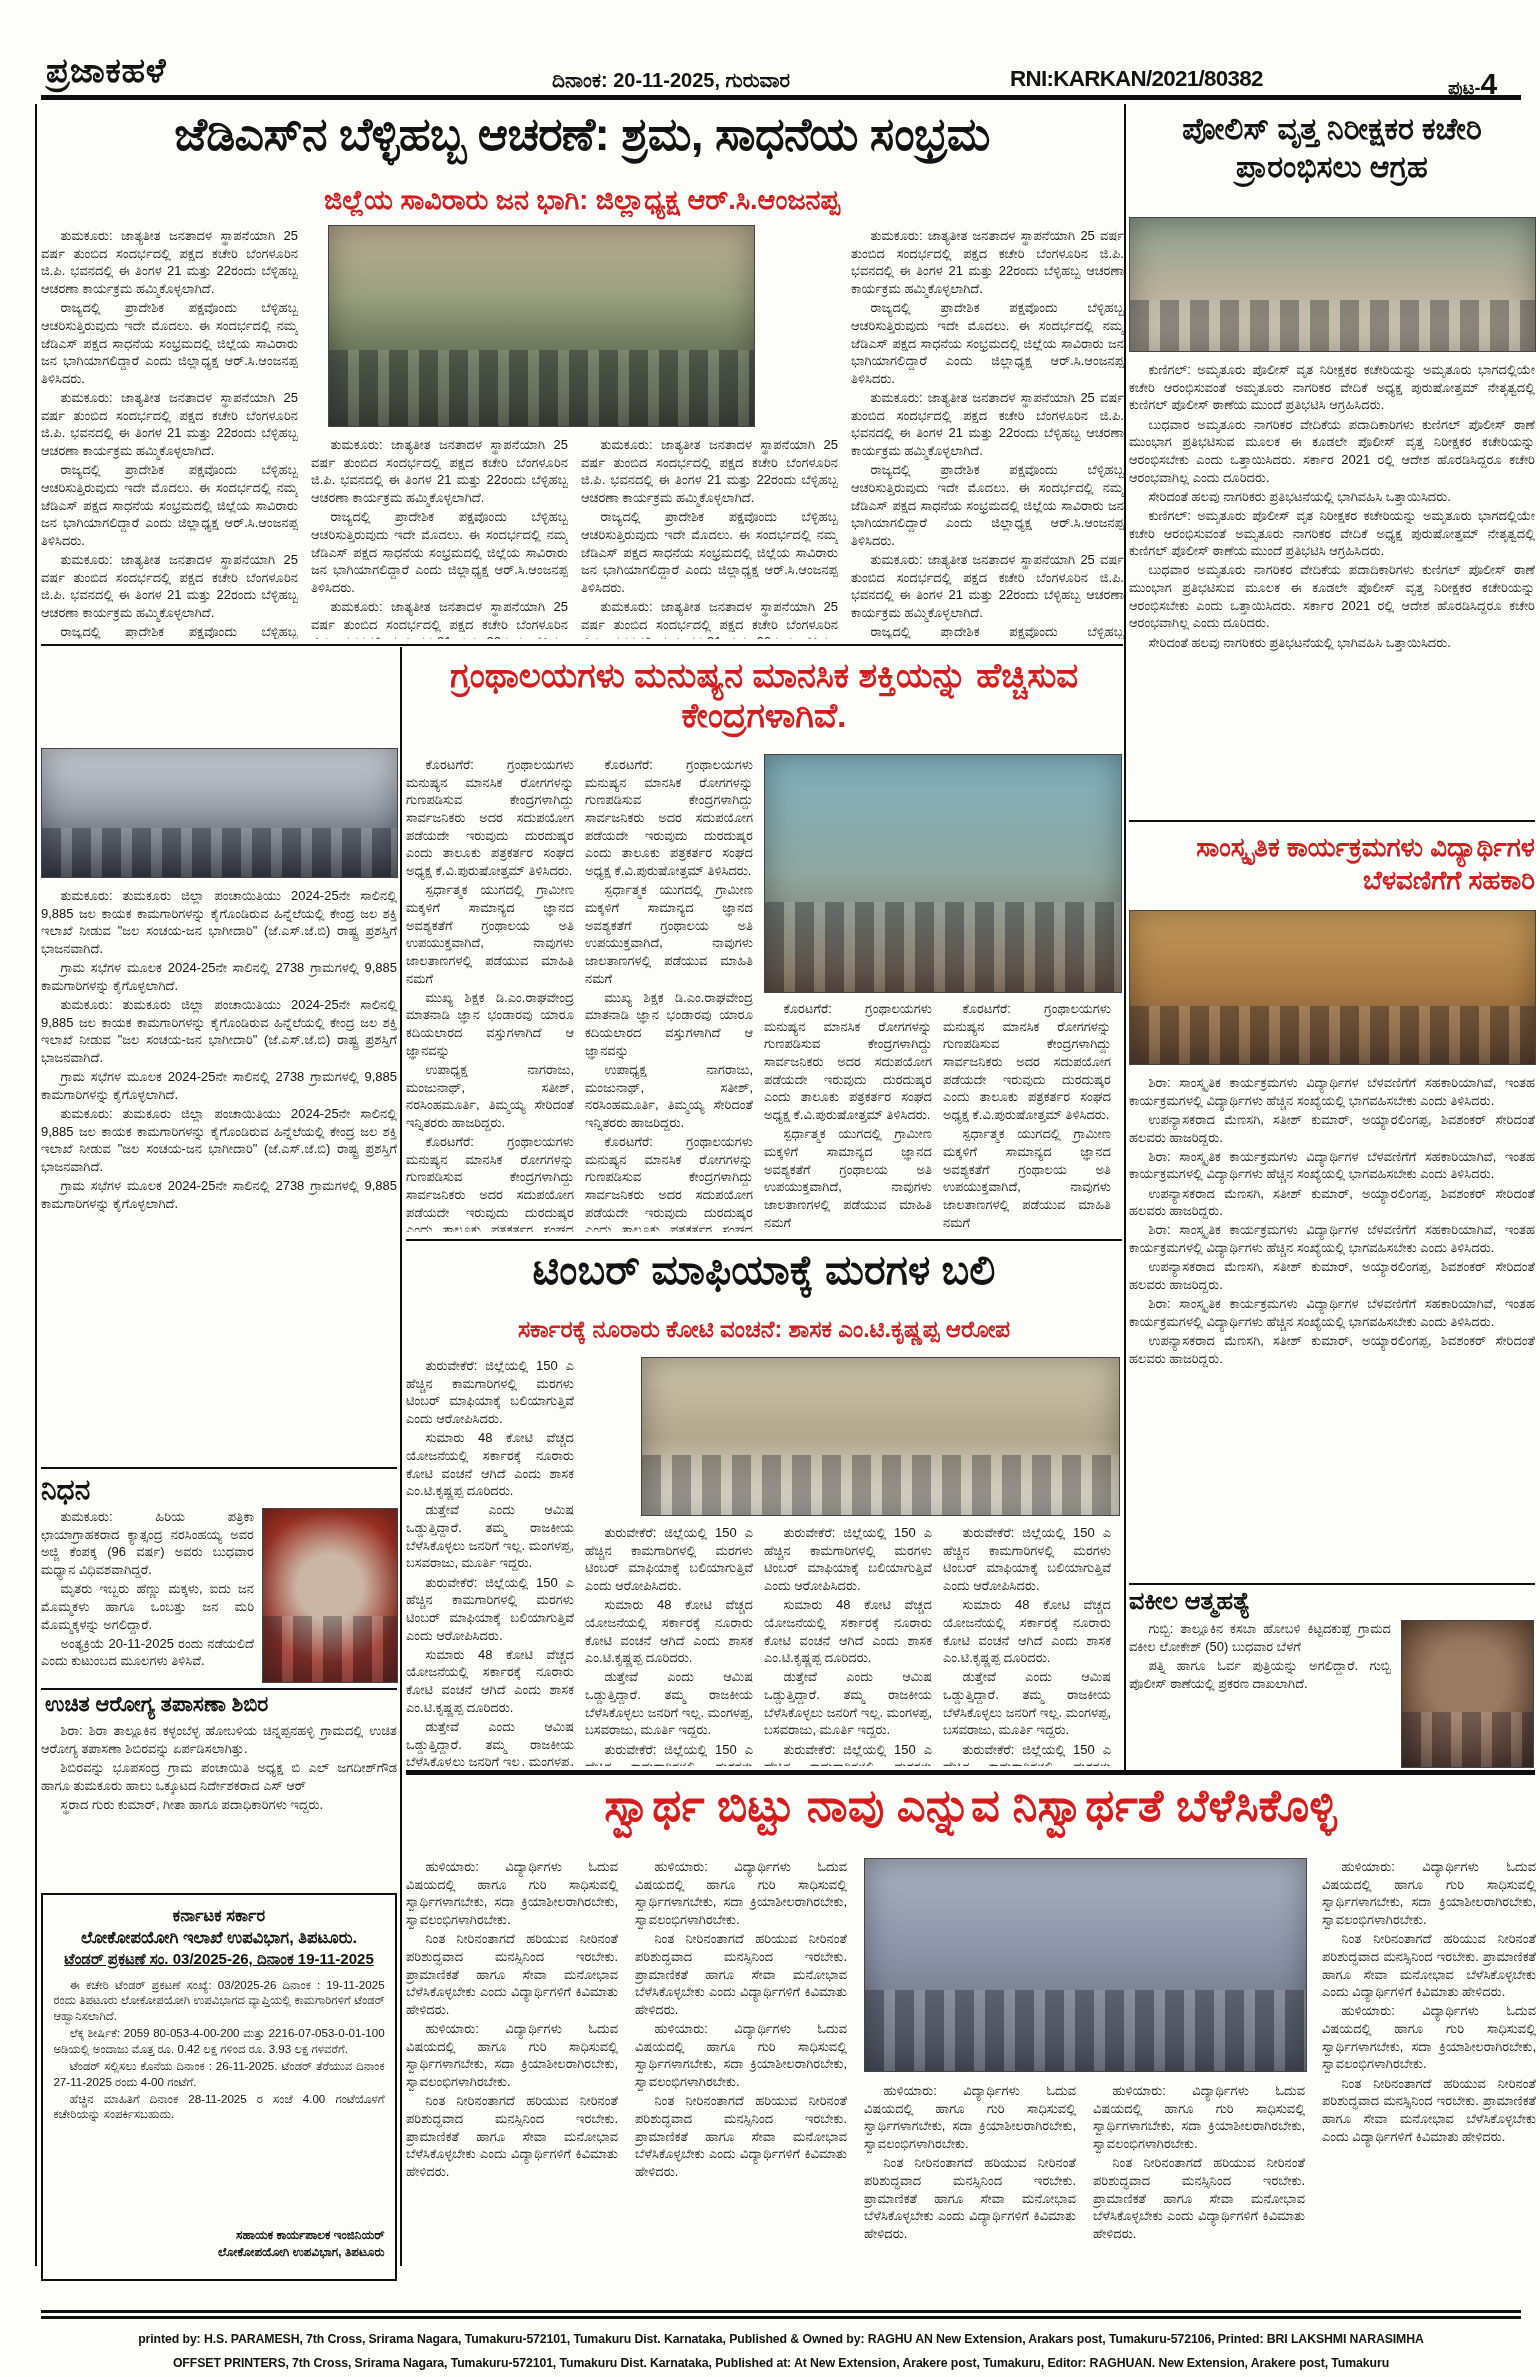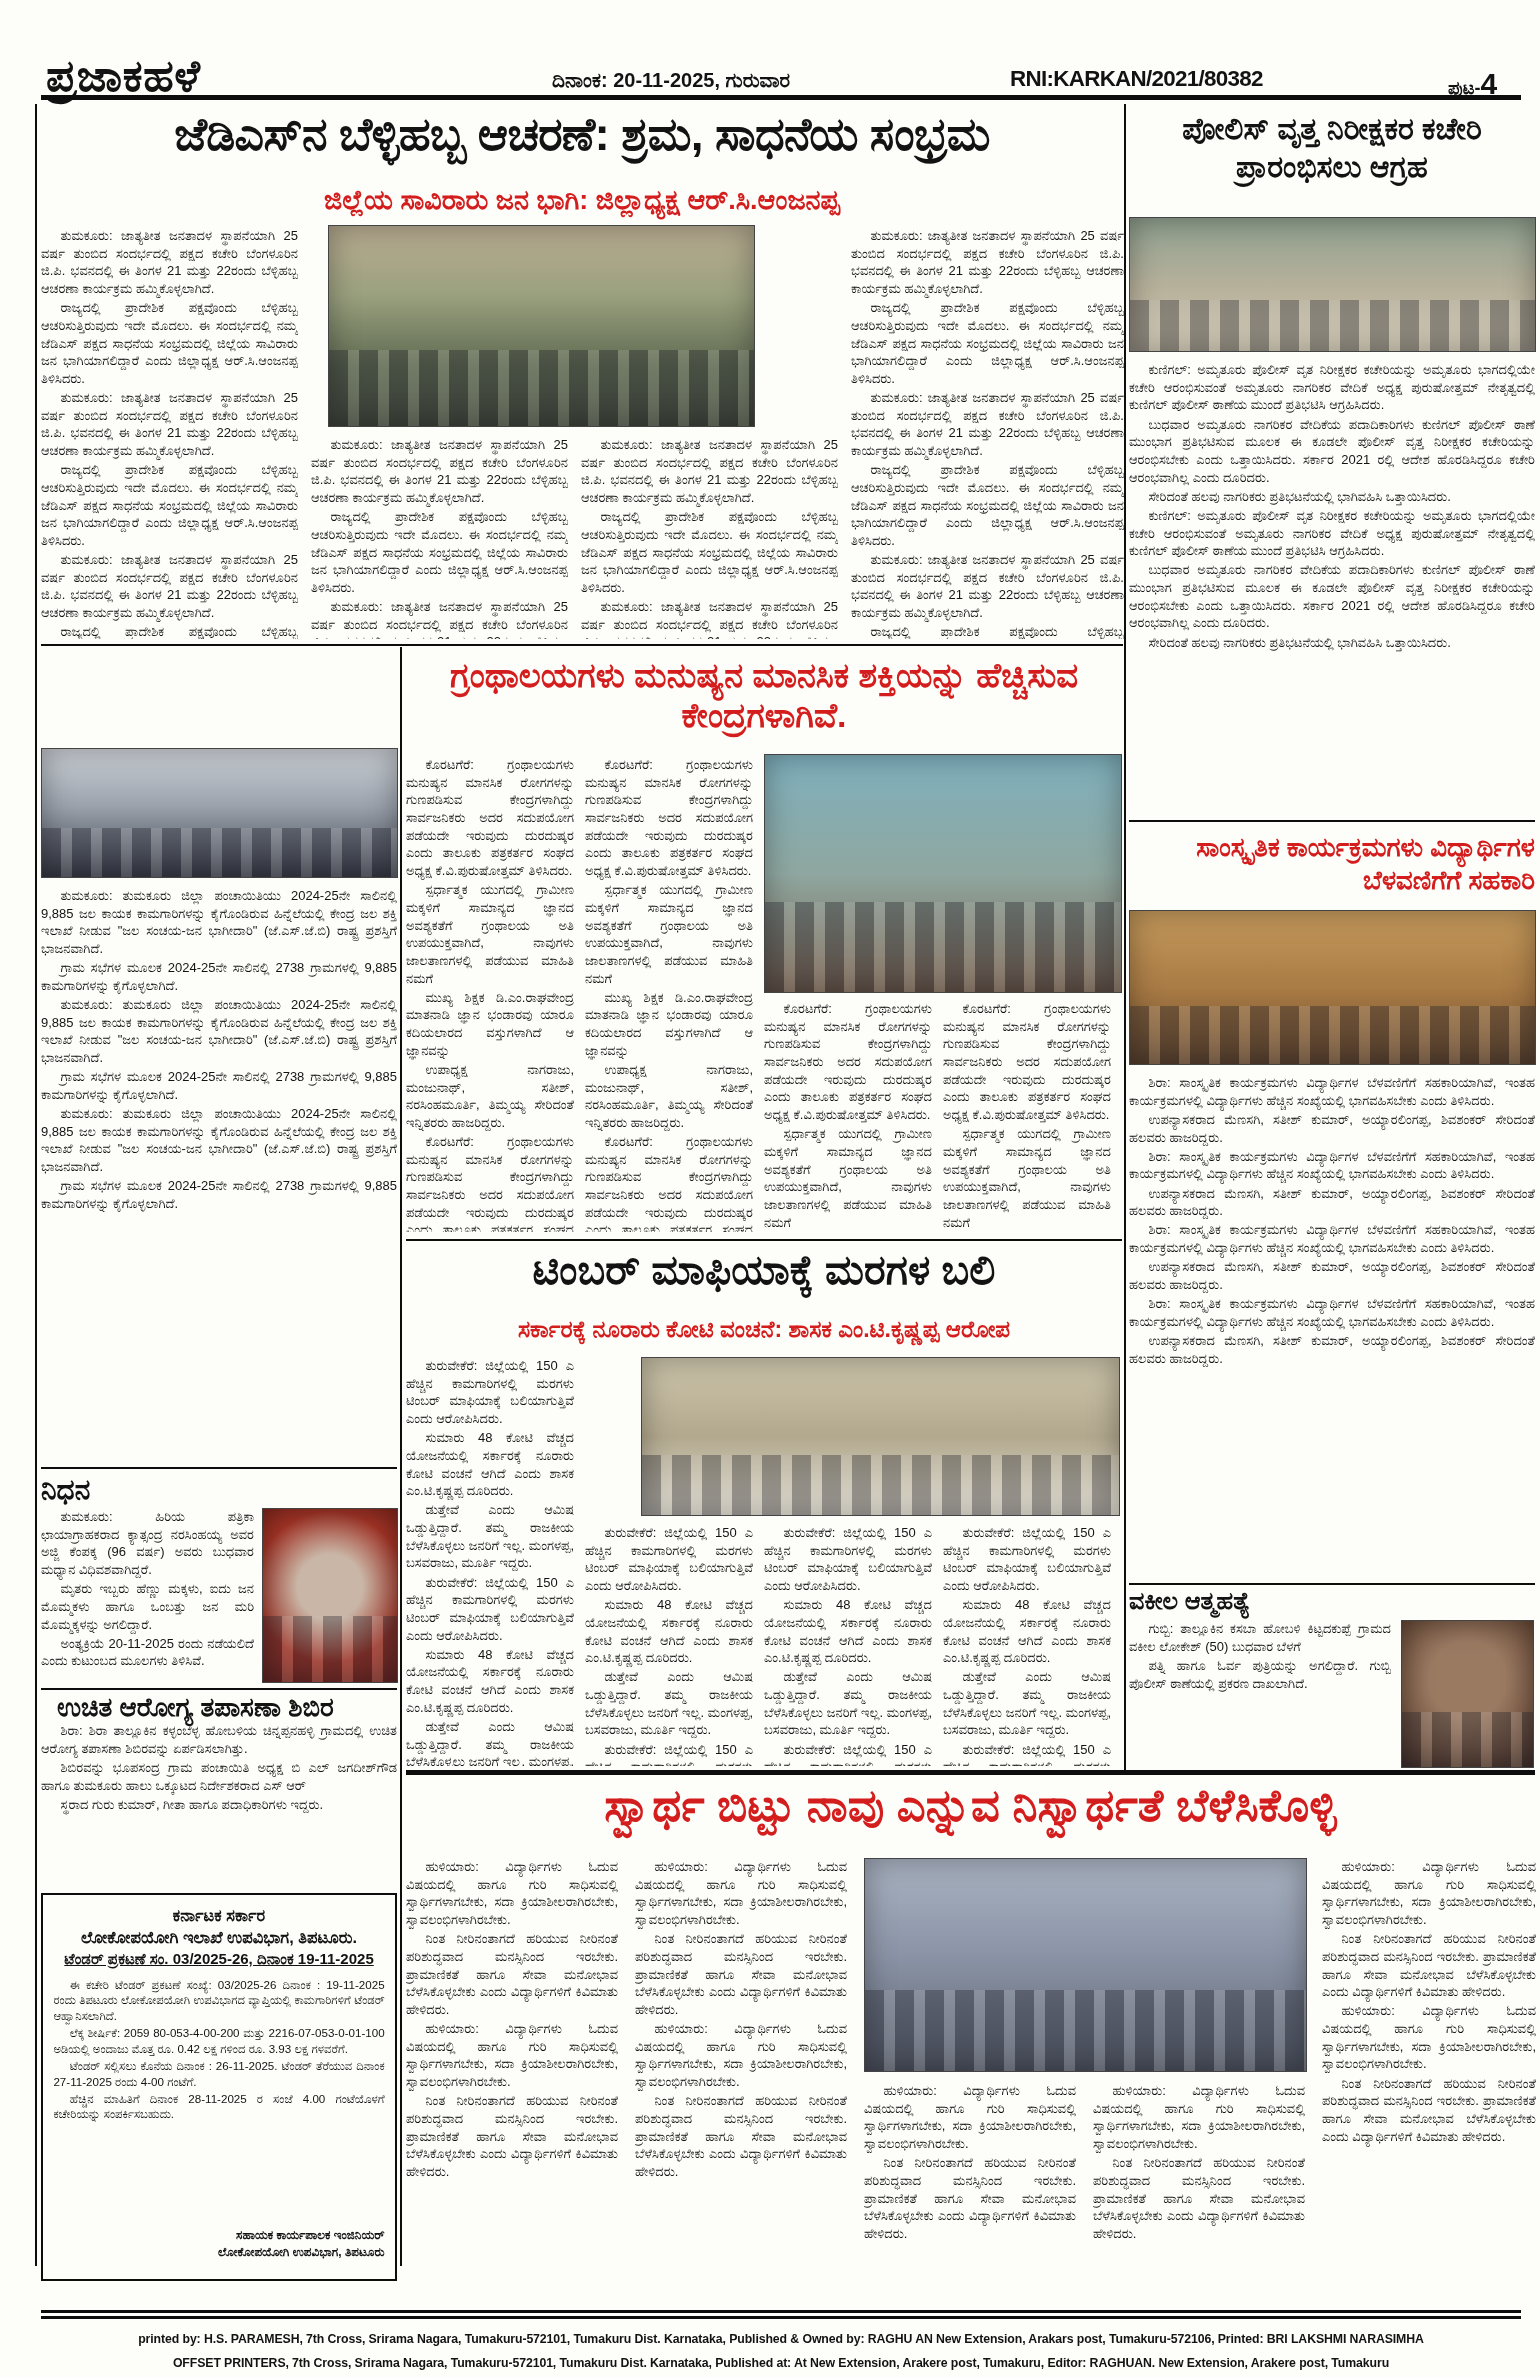--- a/index.html
+++ b/index.html
@@ -39,21 +39,21 @@
   .ph-lawyer{background:radial-gradient(circle at 50% 40%,#9b7a62 0 35%,#6e4f3c 75%,#4a3326 100%);}
   .ph-kids{background:linear-gradient(180deg,#a9b2c2 0%,#8b94a6 45%,#5b6270 100%);}
   .photo::after{content:"";position:absolute;left:0;right:0;bottom:0;height:38%;
     background:repeating-linear-gradient(90deg,rgba(30,30,40,.35) 0 19.4px,rgba(200,200,200,.18) 19.4px 30px);}
   
   .box{position:absolute;border:2.2px solid #0d0d0d;background:#fdfdfa;padding:9px 10.4px;box-sizing:border-box;margin-top:16px;}
   .tline{font-size:16.4px;font-weight:bold;text-align:center;line-height:1.35;}
   .tline-u{font-size:15px;font-weight:bold;text-align:center;text-decoration:underline;line-height:1.5;}
   .sig{font-size:12px;font-weight:bold;text-align:right;line-height:1.4;}
   
-  .masthead{font-size:44px;font-weight:bold;letter-spacing:0.7px;}
+  .masthead{font-size:34px;font-weight:bold;letter-spacing:0.7px;}
   .hdr-mid{font-size:20px;font-weight:bold;}
   .hdr-rni{font-size:22.4px;font-weight:bold;font-family:"Liberation Sans",sans-serif;letter-spacing:-0.7px;}
   .hdr-page{font-size:18px;font-weight:bold;}
   .hdr-page b{font-size:30px;}
   .footer-line{font-size:12.3px;font-weight:bold;text-align:center;line-height:1.9;letter-spacing:-0.1px;}
 </style>
 </head>
 <body>
 
 <div id="paper" style="--red:#d41d1d;">
@@ -162,21 +162,21 @@
     <div class="h-small" style="position:absolute;left:0;top:4.5px;width:100%;font-size:28px;">ನಿಧನ</div>
     <div class="photo ph-obit" style="left:221px;top:39px;width:134px;height:173px;"></div>
     <div class="bt" style="position:absolute;left:0;top:39px;width:213px;height:176px;">
         <p>ತುಮಕೂರು: ಹಿರಿಯ ಪತ್ರಿಕಾ ಛಾಯಾಗ್ರಾಹಕರಾದ ಕ್ಯಾತ್ಸಂದ್ರ ನರಸಿಂಹಯ್ಯ ಅವರ ಅಜ್ಜಿ ಕೆಂಪಕ್ಕ (96 ವರ್ಷ) ಅವರು ಬುಧವಾರ ಮಧ್ಯಾನ ವಿಧಿವಶವಾಗಿದ್ದರೆ.</p>
         <p>ಮೃತರು ಇಬ್ಬರು ಹೆಣ್ಣು ಮಕ್ಕಳು, ಐದು ಜನ ಮೊಮ್ಮಕಳು ಹಾಗೂ ಒಂಬತ್ತು ಜನ ಮರಿ ಮೊಮ್ಮಕ್ಕಳನ್ನು ಅಗಲಿದ್ದಾರೆ.</p>
         <p>ಅಂತ್ಯಕ್ರಿಯೆ 20-11-2025 ರಂದು ನಡೆಯಲಿದೆ ಎಂದು ಕುಟುಂಬದ ಮೂಲಗಳು ತಿಳಿಸಿವೆ.</p>
       </div>
   </div>
 
   <div class="abs" style="left:41px;top:1689px;width:356px;height:185px;">
-    <div class="h-small" style="position:absolute;left:16px;top:3px;width:100%;font-size:26px;">ಉಚಿತ ಆರೋಗ್ಯ ತಪಾಸಣಾ ಶಿಬಿರ</div>
+    <div class="h-small" style="position:absolute;left:4px;top:3px;width:100%;font-size:21px;">ಉಚಿತ ಆರೋಗ್ಯ ತಪಾಸಣಾ ಶಿಬಿರ</div>
     <div class="bt" style="position:absolute;left:0;top:33px;width:356px;height:149px;">
         <p>ಶಿರಾ: ಶಿರಾ ತಾಲ್ಲೂಕಿನ ಕಳ್ಳಂಬೆಳ್ಳ ಹೋಬಳಿಯ ಚಿನ್ನಪ್ಪನಹಳ್ಳಿ ಗ್ರಾಮದಲ್ಲಿ ಉಚಿತ ಆರೋಗ್ಯ ತಪಾಸಣಾ ಶಿಬಿರವನ್ನು ಏರ್ಪಡಿಸಲಾಗಿತ್ತು.</p>
         <p>ಶಿಬಿರವನ್ನು ಭೂಪಸಂದ್ರ ಗ್ರಾಮ ಪಂಚಾಯಿತಿ ಅಧ್ಯಕ್ಷ ಬಿ ಎಲ್ ಜಗದೀಶ್‌ಗೌಡ ಹಾಗೂ ತುಮಕೂರು ಹಾಲು ಒಕ್ಕೂಟದ ನಿರ್ದೇಶಕರಾದ ಎಸ್ ಆರ್</p>
         <p>ಸ್ಥರಾದ ಗುರು ಕುಮಾರ್, ಗೀತಾ ಹಾಗೂ ಪದಾಧಿಕಾರಿಗಳು ಇದ್ದರು.</p>
       </div>
   </div>
 
   <div class="box" style="left:41px;top:1877px;width:356px;height:388px;">
     <div class="tline">ಕರ್ನಾಟಕ ಸರ್ಕಾರ</div>
     <div class="tline">ಲೋಕೋಪಯೋಗಿ ಇಲಾಖೆ ಉಪವಿಭಾಗ, ತಿಪಟೂರು.</div>

